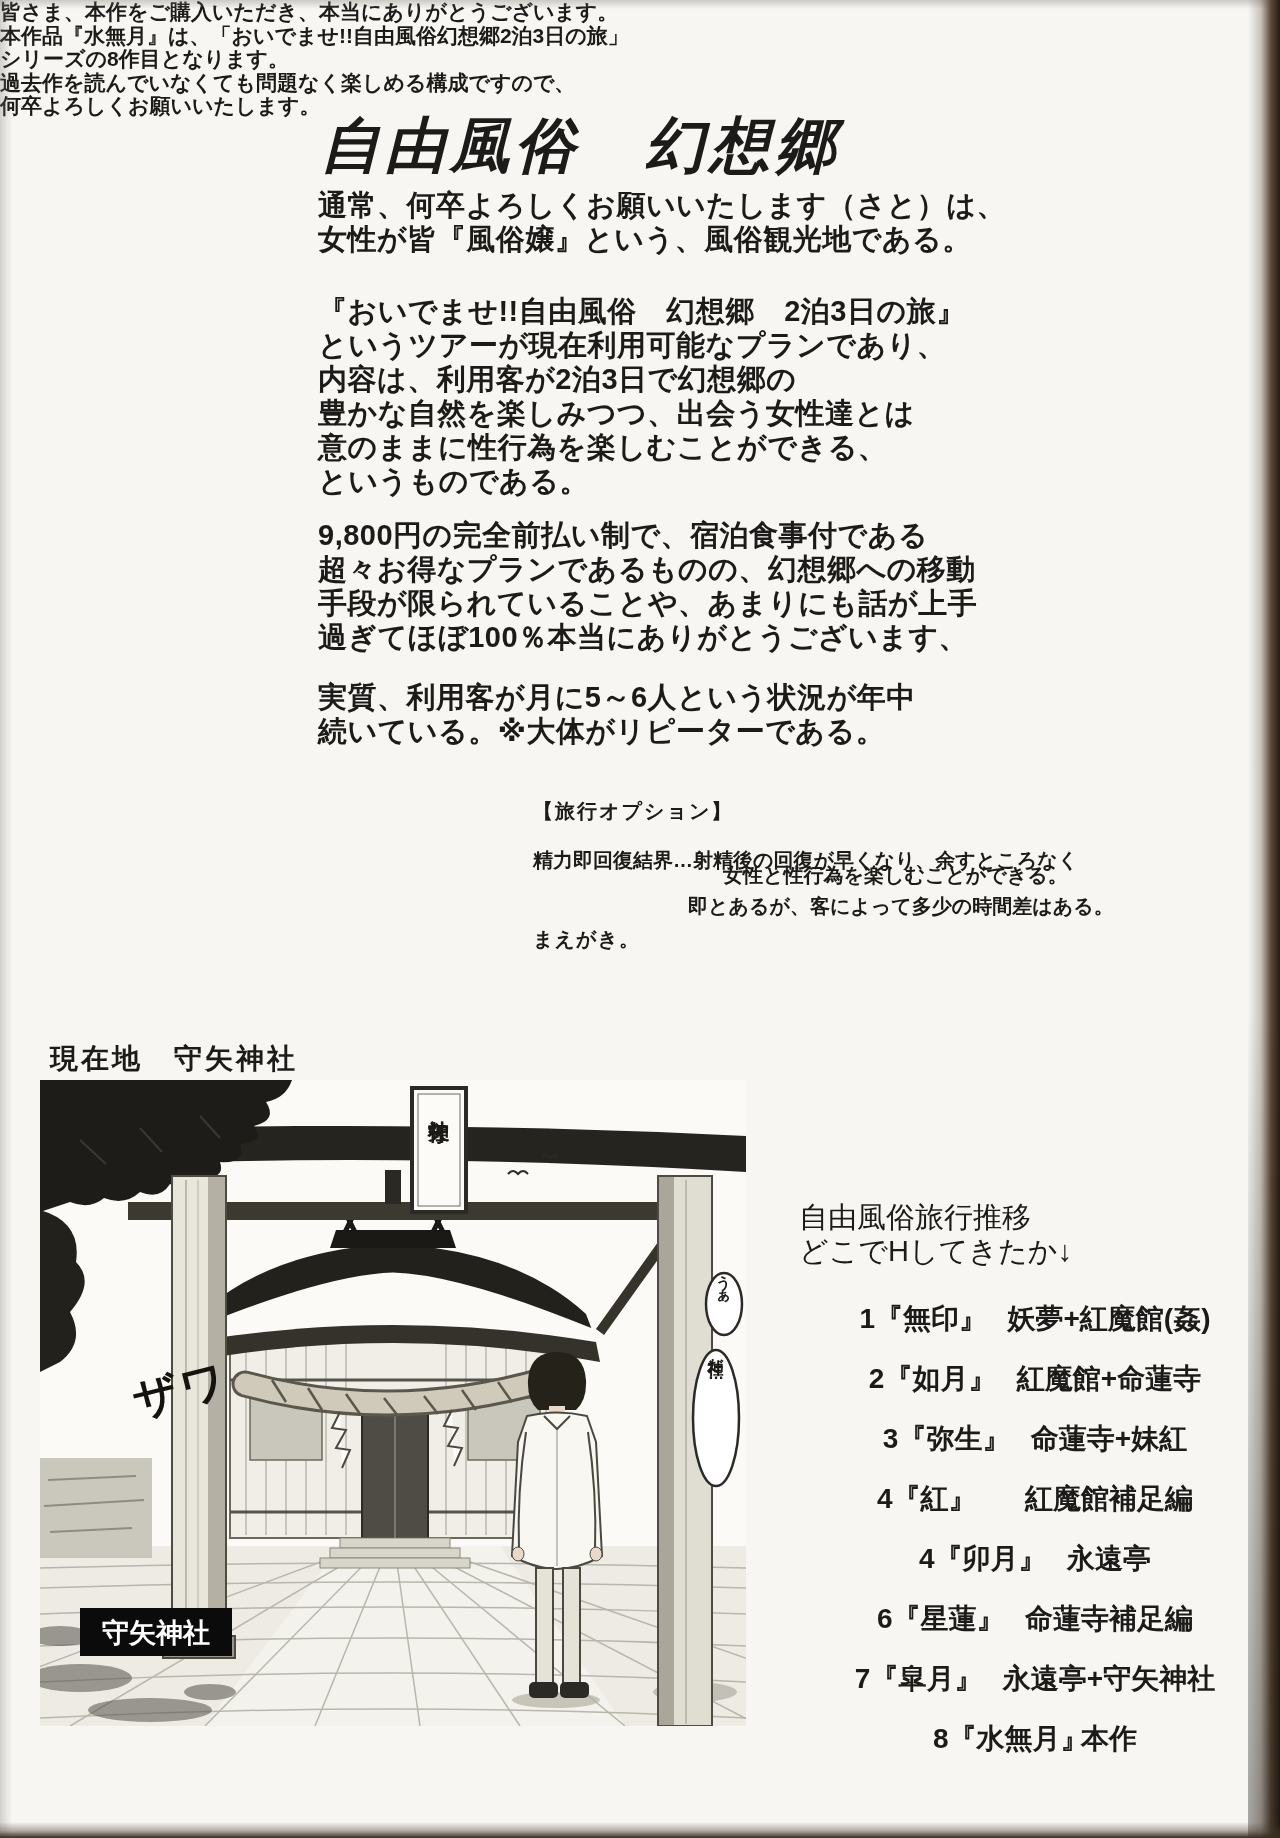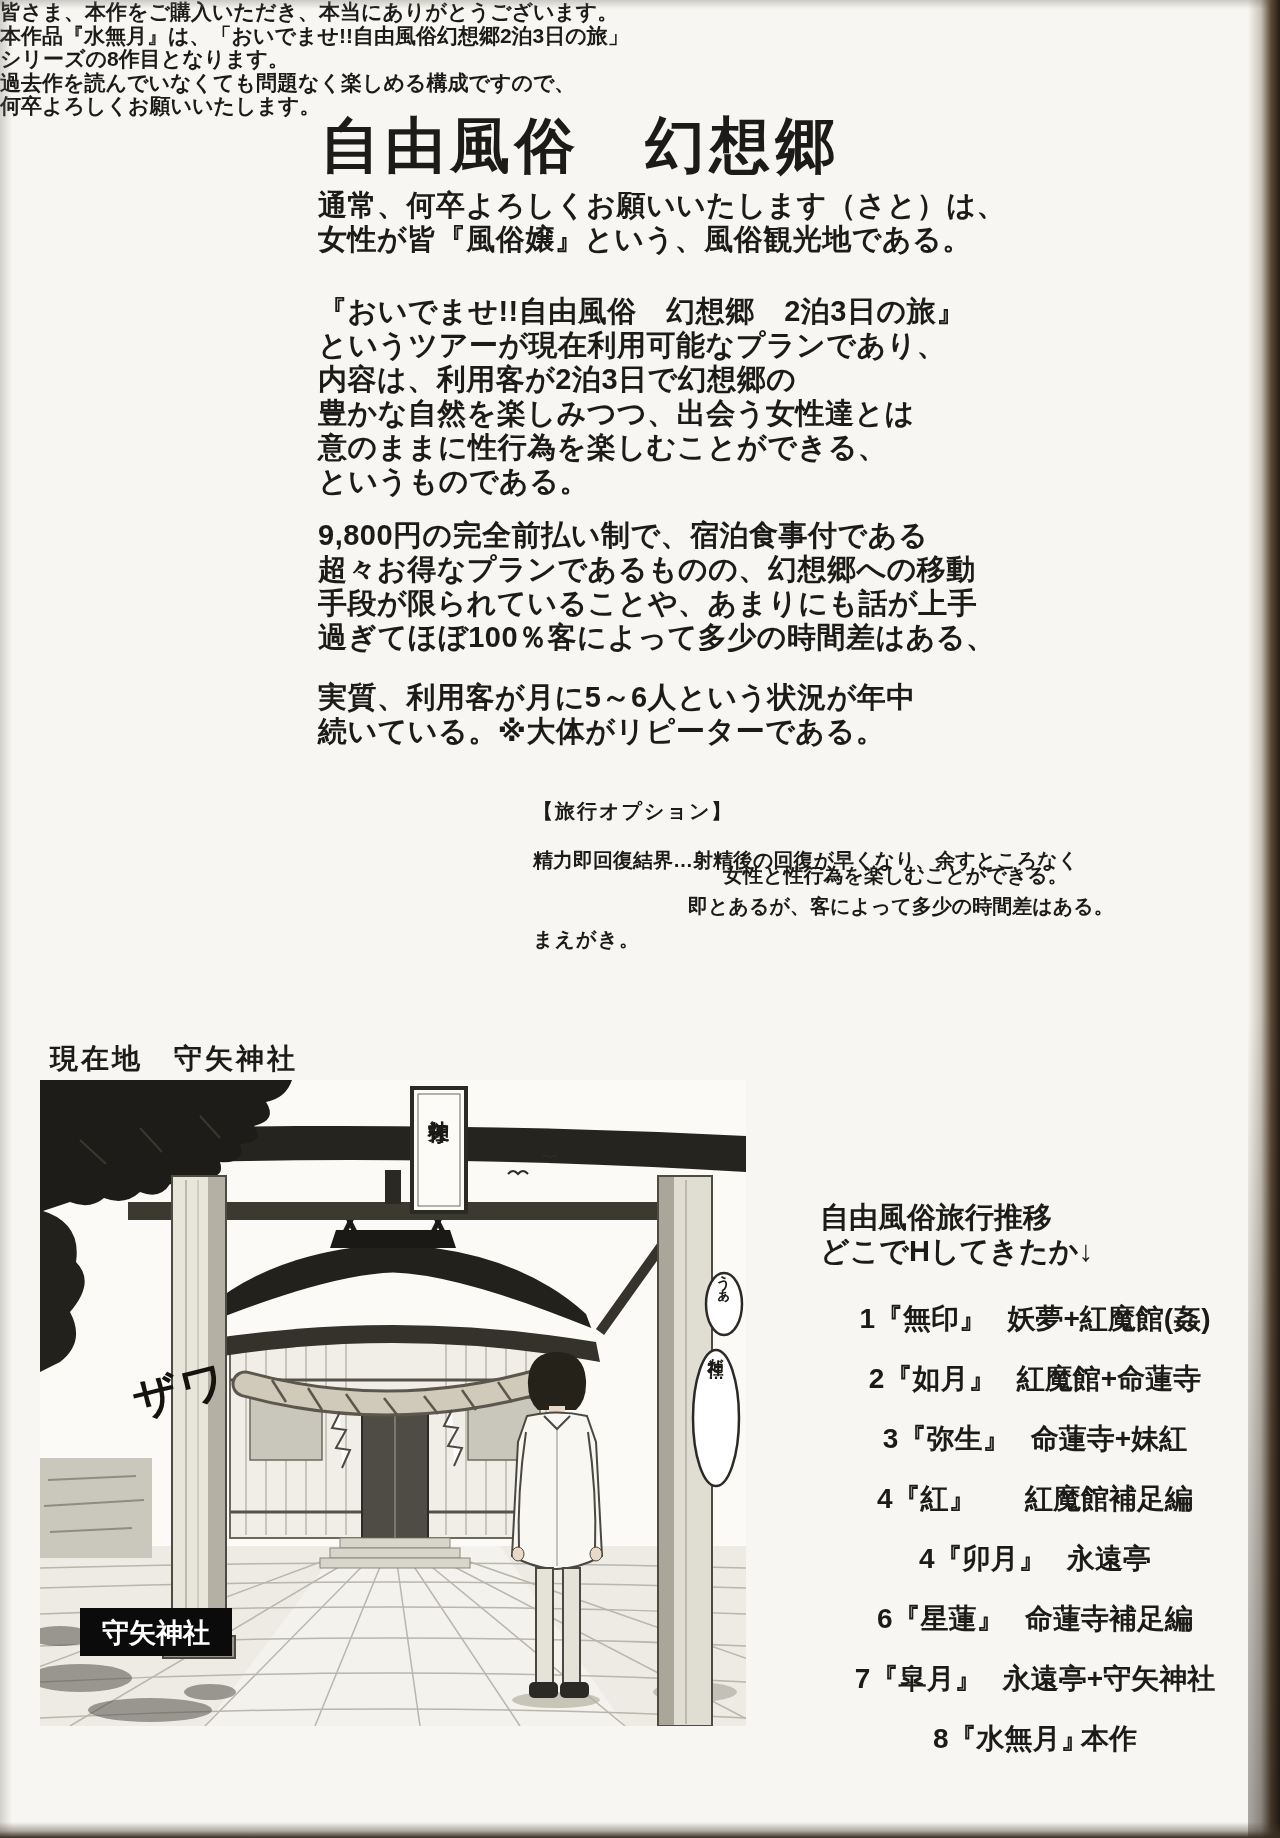--- a/index.html
+++ b/index.html
@@ -14,42 +14,42 @@
     background:linear-gradient(to right,rgba(90,74,58,0) 0%,rgba(90,74,58,.30) 40%,#5a4836 72%,#241c14 100%);}
   .edge-right-deep{position:absolute;top:55%;right:0;width:32px;height:45%;
     background:linear-gradient(to bottom,rgba(20,15,10,0),rgba(20,15,10,.35));}
   .edge-bottom{position:absolute;left:0;bottom:0;width:100%;height:16px;
     background:linear-gradient(to bottom,rgba(70,58,45,0) 0%,rgba(70,58,45,.40) 55%,#382d22 100%);}
   .edge-top{position:absolute;top:0;left:0;width:100%;height:9px;
     background:linear-gradient(to bottom,rgba(125,120,112,.35),rgba(125,120,112,0));}
   .edge-left{position:absolute;top:0;left:0;width:12px;height:100%;
     background:linear-gradient(to right,rgba(125,120,112,.30),rgba(125,120,112,0));}
 
-  .title{position:absolute;left:320px;top:66px;font-size:60px;font-weight:bold;letter-spacing:5px;white-space:nowrap;}
+  .title{position:absolute;left:320px;top:66px;font-size:60px;font-weight:bold;letter-spacing:5px;white-space:nowrap;font-style:italic;}
 
   .para{position:absolute;left:318px;font-size:29px;line-height:34px;font-weight:bold;letter-spacing:.5px;white-space:nowrap;}
   #p1{top:188px}
   #p2{top:294px}
   #p3{top:518px}
   #p4{top:680px}
 
   .small{position:absolute;font-size:20px;line-height:23px;font-weight:bold;white-space:nowrap;}
   #opt-heading{left:533px;top:800px;letter-spacing:2px;}
   #opt-line1{left:533px;top:849px}
   #opt-line2{left:723px;top:864px}
   #opt-line3{left:688px;top:895px}
   #preface-heading{left:533px;top:928px;letter-spacing:1px;}
   #preface-body{left:533px;top:968px;font-size:21px;line-height:23.5px;font-weight:bold;}
   #preface-body div{white-space:nowrap;}
 
   #location{position:absolute;left:50px;top:1040px;font-size:28px;font-weight:bold;letter-spacing:3px;white-space:nowrap;}
 
   #illustration{position:absolute;left:40px;top:1080px;width:706px;height:646px;}
 
-  #history-heading{position:absolute;left:820px;top:1200px;font-size:29px;line-height:34px;font-weight:bold;white-space:nowrap;}
+  #history-heading{position:absolute;left:799px;top:1200px;font-size:29px;line-height:34px;font-weight:normal;white-space:nowrap;}
   .hist-row{position:absolute;left:820px;width:430px;font-size:28px;font-weight:bold;display:flex;white-space:nowrap;justify-content:center;}
   .hist-label{width:148px;flex:none;}
   #hr0{top:1300px}#hr1{top:1360px}#hr2{top:1420px}#hr3{top:1480px}
   #hr4{top:1540px}#hr5{top:1600px}#hr6{top:1660px}#hr7{top:1720px}
 
   .vtext{writing-mode:vertical-rl;text-orientation:upright;}
 </style>
 </head>
 <body>
 
@@ -68,21 +68,21 @@
     <div>内容は、利用客が2泊3日で幻想郷の</div>
     <div>豊かな自然を楽しみつつ、出会う女性達とは</div>
     <div>意のままに性行為を楽しむことができる、</div>
     <div>というものである。</div>
   </div>
 
   <div class="para" id="p3">
     <div>9,800円の完全前払い制で、宿泊食事付である</div>
     <div>超々お得なプランであるものの、幻想郷への移動</div>
     <div>手段が限られていることや、あまりにも話が上手</div>
-    <div>過ぎてほぼ100％客によって多少の時間差はある、</div>
+    <div>過ぎてほぼ100％本当にありがとうございます、</div>
   </div>
 
   <div class="para" id="p4">
     <div>実質、利用客が月に5～6人という状況が年中</div>
     <div>続いている。※大体がリピーターである。</div>
   </div>
 
   <div class="small" id="opt-heading">【旅行オプション】</div>
   <div class="small" id="opt-line1">精力即回復結界…射精後の回復が早くなり、余すところなく</div>
   <div class="small" id="opt-line2">女性と性行為を楽しむことができる。</div>

